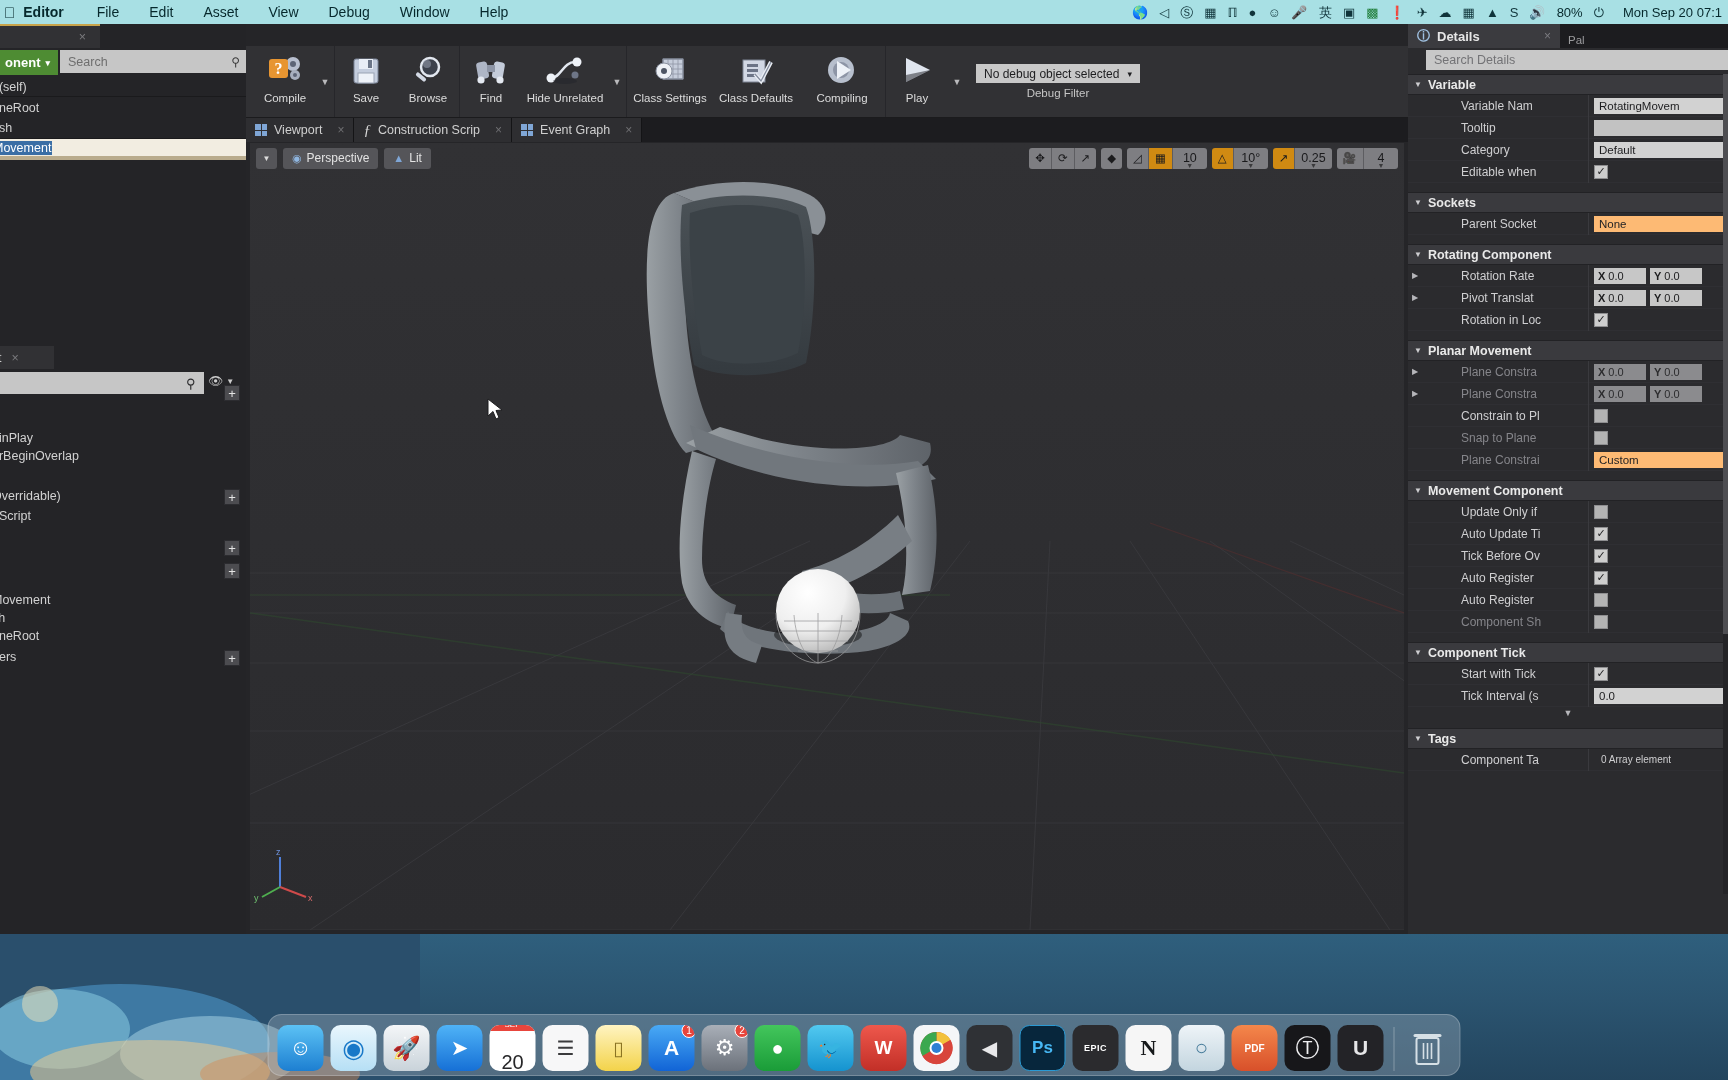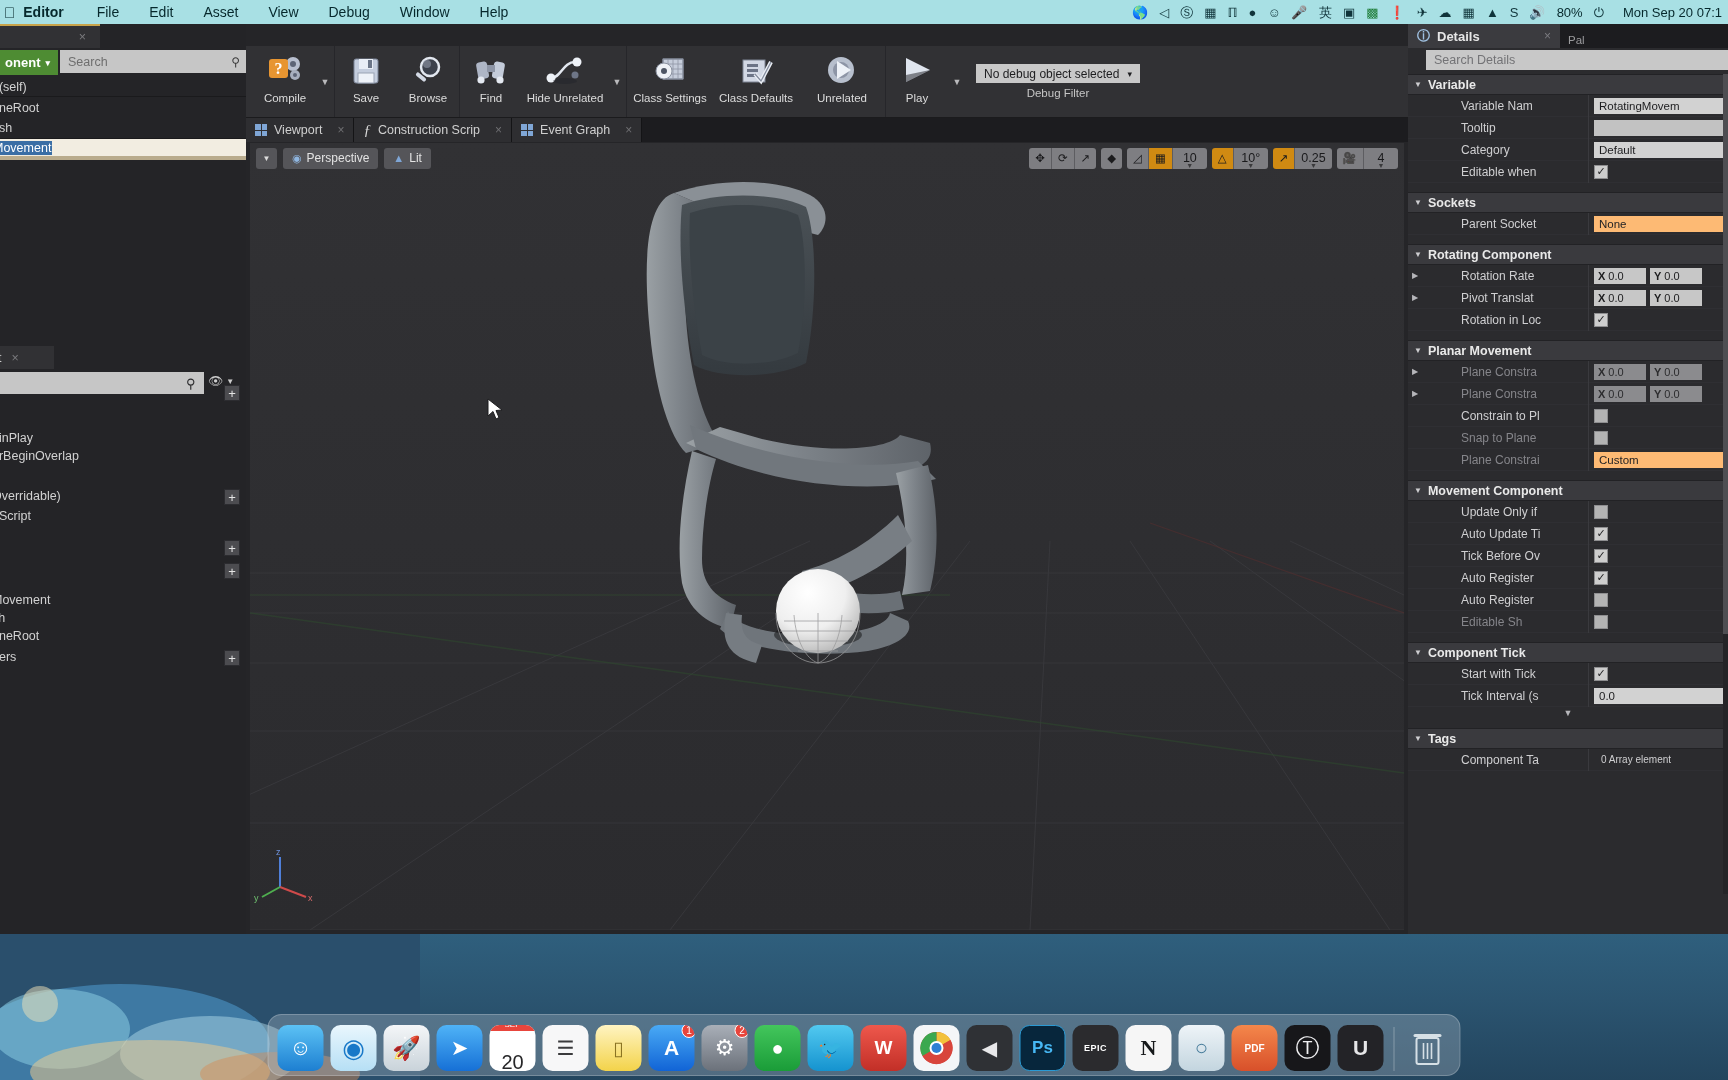--- a/index.html
+++ b/index.html
@@ -462,21 +462,21 @@
           <span>Class Defaults</span>
         </div>
         <div class="tb-btn wide">
           <span class="ic">
             <svg width="36" height="32" viewBox="0 0 36 32">
               <circle cx="17" cy="15" r="13" fill="#b7bfcd"></circle>
               <circle cx="17" cy="15" r="8" fill="#8d95a6"></circle>
               <path d="M13 6 L27 15 L13 24 Z" fill="#eef2f8"></path>
             </svg>
           </span>
-          <span>Unrelated</span>
+          <span>Compiling</span>
         </div>
       </div>
 
       <div class="tb-group" style="border-right:none;">
         <div class="tb-btn">
           <span class="ic">
             <svg width="36" height="32" viewBox="0 0 36 32">
               <path d="M7 3 L31 15 L7 27 Z" fill="#dfe5ee"></path>
               <path d="M7 27 L31 15 L7 20 Z" fill="#2c2e33" opacity=".55"></path>
             </svg>
@@ -876,21 +876,21 @@
       </div>
       <div class="prow">
         <span class="ptri"></span>
         <span class="pname">Auto Register </span>
         <span class="pval">
             <span class="chk off"></span>
           </span>
       </div>
       <div class="prow dim">
         <span class="ptri"></span>
-        <span class="pname">Editable Sh</span>
+        <span class="pname">Component Sh</span>
         <span class="pval">
             <span class="chk off"></span>
           </span>
       </div>
       <div class="spacerow"></div>
 
       <div class="cat">
         <span class="tri">▼</span>
         <span>Component Tick</span>
       </div>

